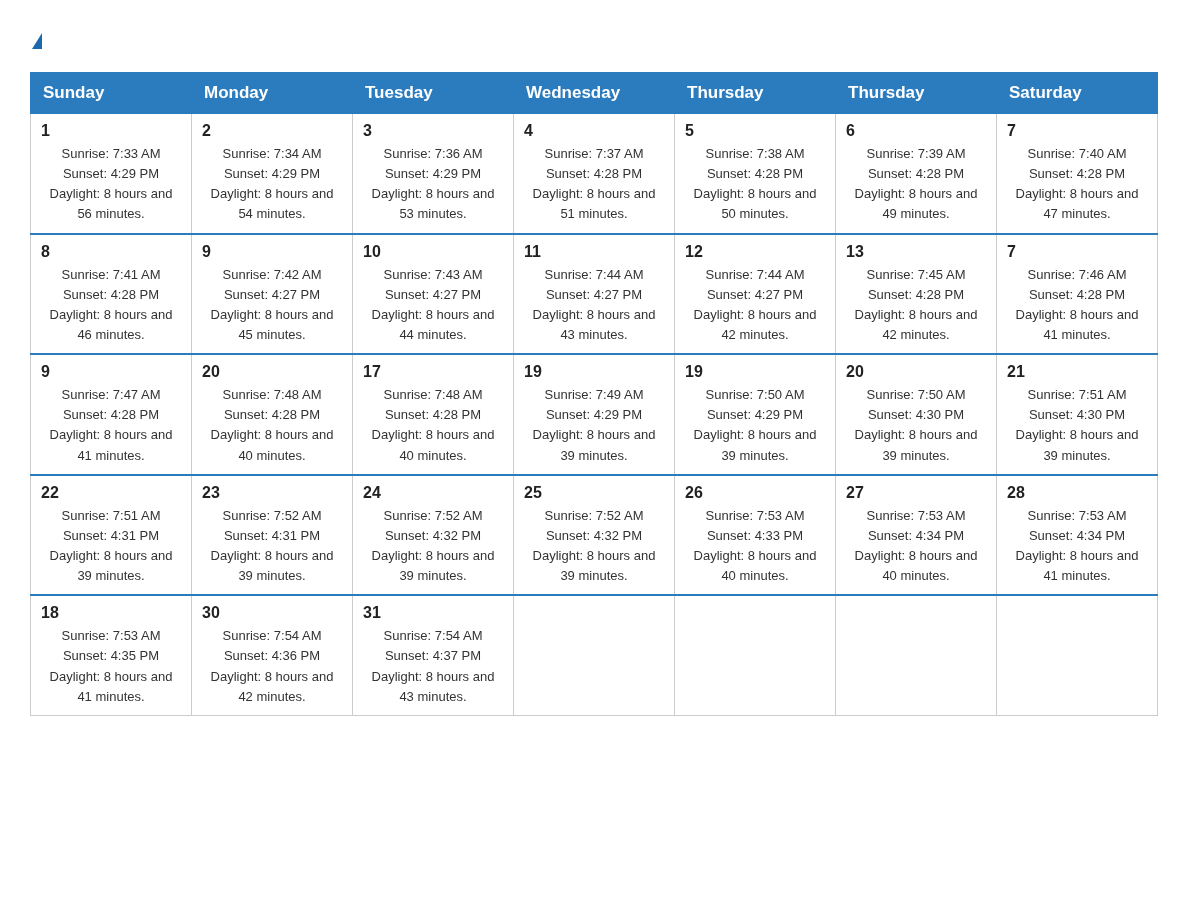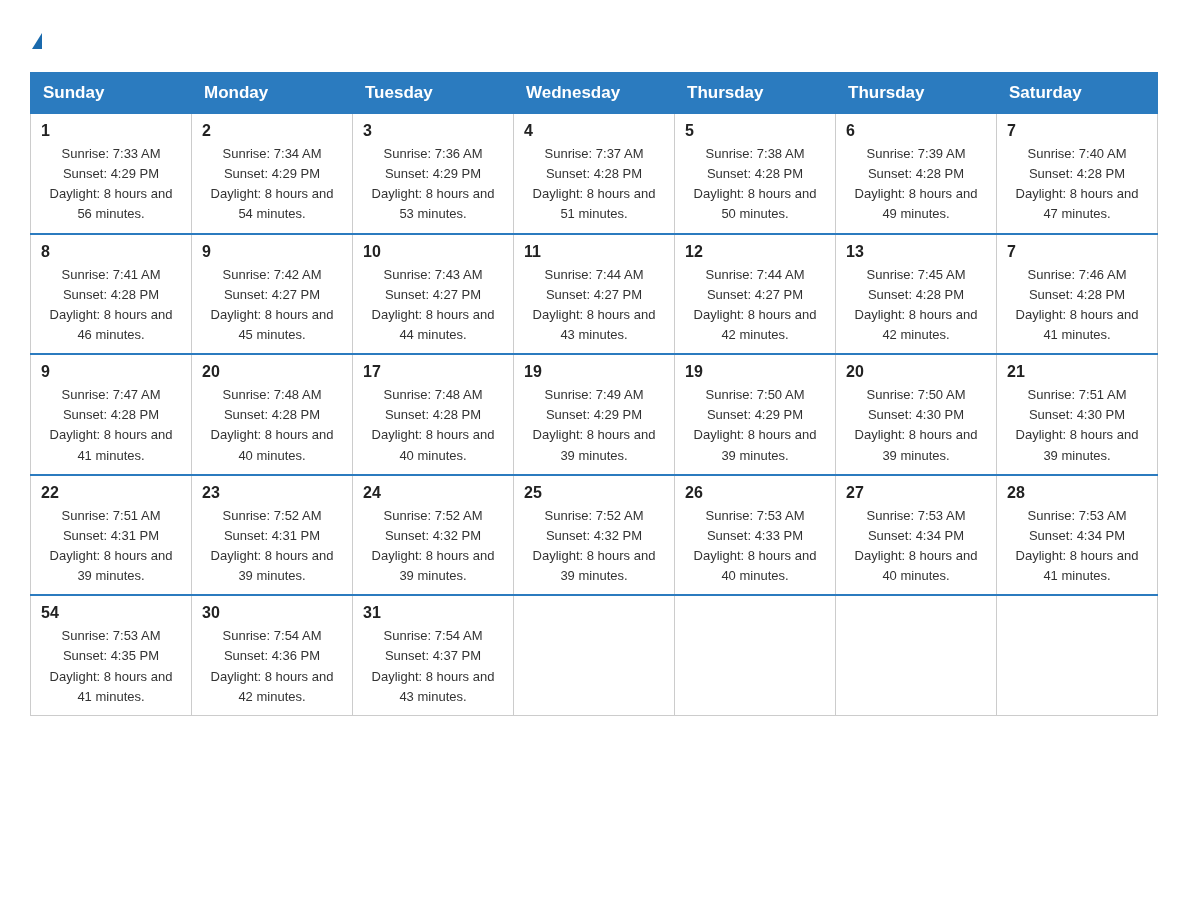--- a/index.html
+++ b/index.html
@@ -231,21 +231,21 @@
           <span class="day-num">27</span>
         <div class="day-info">Sunrise: 7:53 AM<br>Sunset: 4:34 PM<br>Daylight: 8 hours and 40 minutes.</div>
         </td>
         <td>
           <span class="day-num">28</span>
         <div class="day-info">Sunrise: 7:53 AM<br>Sunset: 4:34 PM<br>Daylight: 8 hours and 41 minutes.</div>
         </td>
       </tr>
       <tr>
         <td>
-          <span class="day-num">54</span>
+          <span class="day-num">18</span>
         <div class="day-info">Sunrise: 7:53 AM<br>Sunset: 4:35 PM<br>Daylight: 8 hours and 41 minutes.</div>
         </td>
         <td>
           <span class="day-num">30</span>
         <div class="day-info">Sunrise: 7:54 AM<br>Sunset: 4:36 PM<br>Daylight: 8 hours and 42 minutes.</div>
         </td>
         <td>
           <span class="day-num">31</span>
         <div class="day-info">Sunrise: 7:54 AM<br>Sunset: 4:37 PM<br>Daylight: 8 hours and 43 minutes.</div>
         </td>

